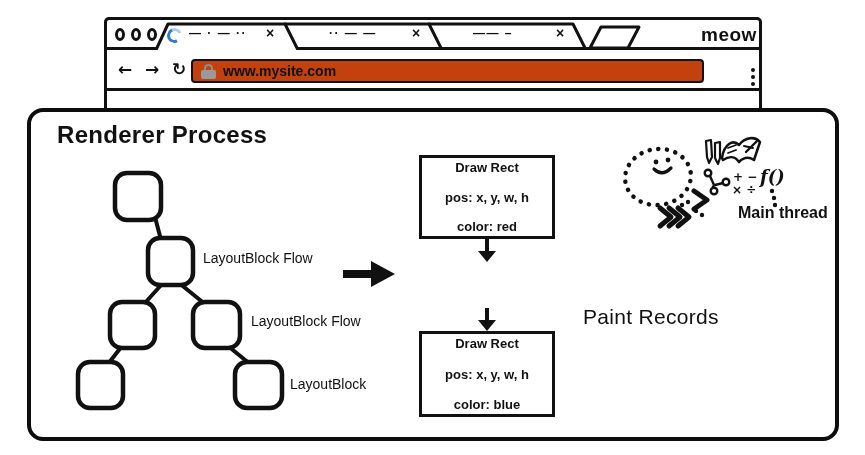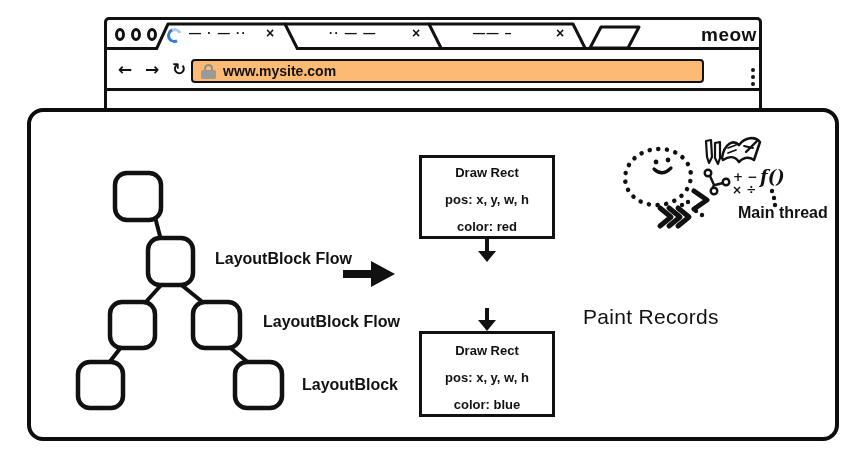--- a/index.html
+++ b/index.html
@@ -23,40 +23,40 @@
             font-weight:bold; font-size:12px; letter-spacing:1.5px; white-space:nowrap; }
   .tab-x  { position:absolute; top:0; height:30px; line-height:27px;
             font-weight:bold; font-size:14px; cursor:default; }
   .meow   { position:absolute; left:594px; top:4px; font-size:19px; font-weight:bold;
             letter-spacing:0.5px; }
   .toolbar { position:absolute; left:0; top:30px; width:100%; height:41px;
              border-bottom:3px solid #111; }
   .nav { position:absolute; top:9px; font-size:17px; font-weight:bold;
          font-family:"DejaVu Sans", sans-serif; }
   .urlfield { position:absolute; left:84px; top:9px; width:513px; height:24px;
-              border:2.5px solid #111; border-radius:4px; background:#fdba74; }
+              border:2.5px solid #111; border-radius:4px; background:#c2410c; }
   .lock-shackle { position:absolute; left:11px; top:3px; width:9px; height:8px;
                   border:2px solid #8f8f8f; border-bottom:none; border-radius:5px 5px 0 0; }
   .lock-body { position:absolute; left:8px; top:9px; width:15px; height:9px;
                background:#9a9a9a; border-radius:2px; }
   .urltext { position:absolute; left:30px; top:2px; font-size:14px; font-weight:bold; }
   .menu-dot { position:absolute; left:644px; width:4px; height:4px; border-radius:50%;
               background:#111; }
 
   
   .panel { position:absolute; left:27px; top:108px; width:812px; height:333px;
            border:4px solid #0d0d0d; border-radius:16px; background:#fff; }
   .panel-title { position:absolute; left:26px; top:9px; font-size:24px; font-weight:bold;
                  letter-spacing:0.3px; }
   .tree-svg { position:absolute; left:29px; top:53px; }
-  .tree-label { position:absolute; font-size:16px; font-weight:bold; white-space:nowrap;margin-left:12px; }
+  .tree-label { position:absolute; font-size:14px; font-weight:normal; white-space:nowrap; }
   .flow-arrow-svg { position:absolute; left:312px; top:146px; }
   .pbox { position:absolute; left:388px; width:136px; border:3.5px solid #111;
           background:#fff; text-align:center; font-weight:bold; font-size:13px;
-          display:flex; flex-direction:column; justify-content:flex-end; line-height:19px;gap:8px; }
+          display:flex; flex-direction:column; justify-content:space-between; line-height:19px;gap:8px; }
   .dstem { position:absolute; left:454px; width:4px; height:13px; background:#111; }
   .dhead { position:absolute; left:447px; width:0; height:0;
            border-left:9px solid transparent; border-right:9px solid transparent;
            border-top:11px solid #111; }
   .paint-heading { position:absolute; left:552px; top:193px; font-size:21px;
                    font-weight:normal; letter-spacing:0.3px;text-align:center; }
   .char-svg { position:absolute; left:591px; top:22px; }
   .mt-label { position:absolute; left:707px; top:92px; font-size:16px; font-weight:bold; }
 </style>
 </head>
@@ -96,20 +96,21 @@
         <div class="lock-body"></div>
         <div class="urltext">www.mysite.com</div>
       </div>
     </div>
     <div class="menu-dot" style="top:48px"></div>
     <div class="menu-dot" style="top:55px"></div>
     <div class="menu-dot" style="top:62px"></div>
   </div>
 
   <div class="panel">
+    <div class="panel-title">Renderer Process</div>
 
     <svg class="tree-svg" width="320" height="255" viewBox="0 0 320 255">
       <g stroke="#111111" stroke-width="4" stroke-linecap="round">
         <line x1="95" y1="52" x2="101" y2="75"></line>
         <line x1="103" y1="118" x2="84" y2="139"></line>
         <line x1="119" y1="118" x2="145" y2="139"></line>
         <line x1="62" y1="181" x2="48" y2="199"></line>
         <line x1="168" y1="181" x2="190" y2="199"></line>
       </g>
       <g fill="#ffffff" stroke="#111111" stroke-width="4.5">

